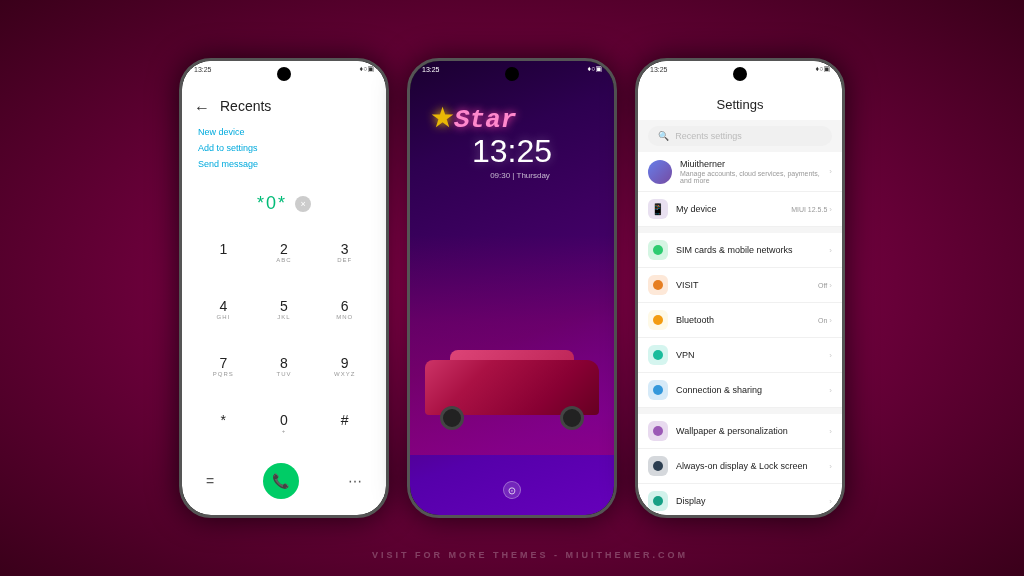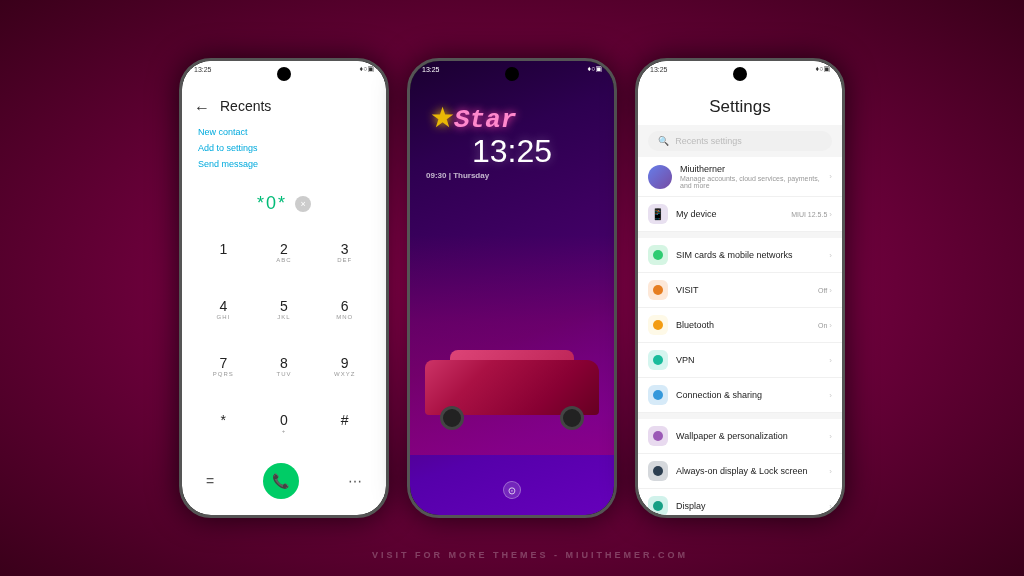--- a/index.html
+++ b/index.html
@@ -271,24 +271,23 @@
       font-size: 32px;
       font-weight: 300;
       color: #fff;
       text-shadow: 0 0 10px rgba(255,255,255,0.3);
     }
     .lockscreen-date {
       position: absolute;
       top: 110px;
       left: 16px;
       right: 0;
-      text-align: left;
+      text-align: center;
       font-size: 8px;
       color: rgba(255,255,255,0.7);
-      font-weight: bold;
     }
     .lockscreen-camera {
       position: absolute;
       bottom: 16px;
       left: 50%;
       transform: translateX(-50%);
       width: 18px;
       height: 18px;
       border-radius: 50%;
       background: rgba(255,255,255,0.15);
@@ -306,21 +305,21 @@
       height: 100%;
       display: flex;
       flex-direction: column;
     }
     .settings-header {
       background: #fff;
       padding: 20px 12px 8px;
       text-align: center;
     }
     .settings-title {
-      font-size: 17px;
+      font-size: 13px;
       font-weight: 500;
       color: #222;
     }
     .settings-search {
       margin: 6px 10px;
       background: #f0f0f0;
       border-radius: 16px;
       padding: 5px 10px;
       display: flex;
       align-items: center;
@@ -416,21 +415,21 @@
         <span>13:25</span>
         <span>♦○▣</span>
       </div>
 
       <div class="dialer-header">
         <span class="back-arrow">←</span>
         <span class="dialer-title">Recents</span>
       </div>
 
       <div class="dialer-actions">
-        <span class="dialer-action-link">New contact</span>
+        <span class="dialer-action-link">New device</span>
         <span class="dialer-action-link">Add to settings</span>
         <span class="dialer-action-link">Send message</span>
       </div>
 
       <div class="dialer-input-area">
         <span class="dialer-input-text">*0*</span>
         <div class="dialer-clear">×</div>
       </div>
 
       <div class="keypad">

